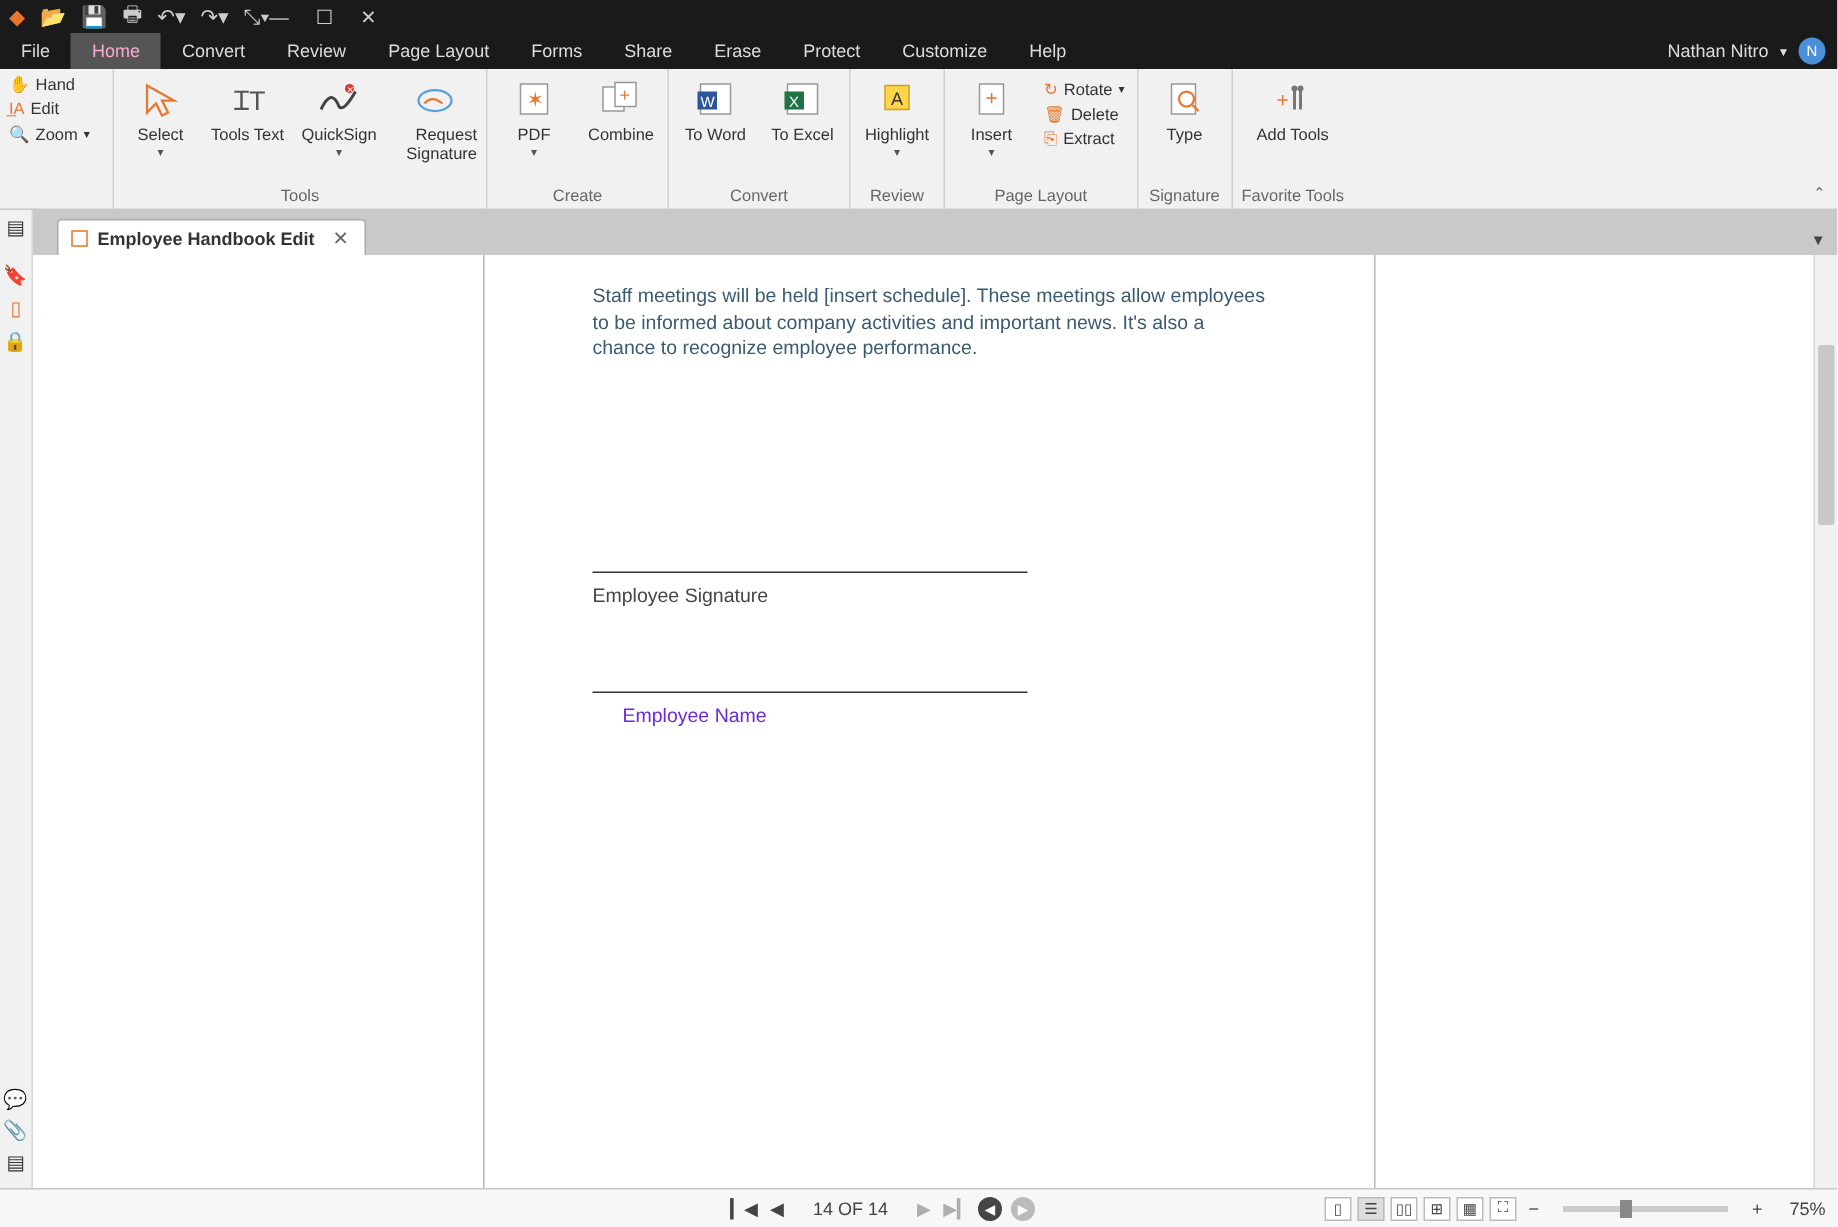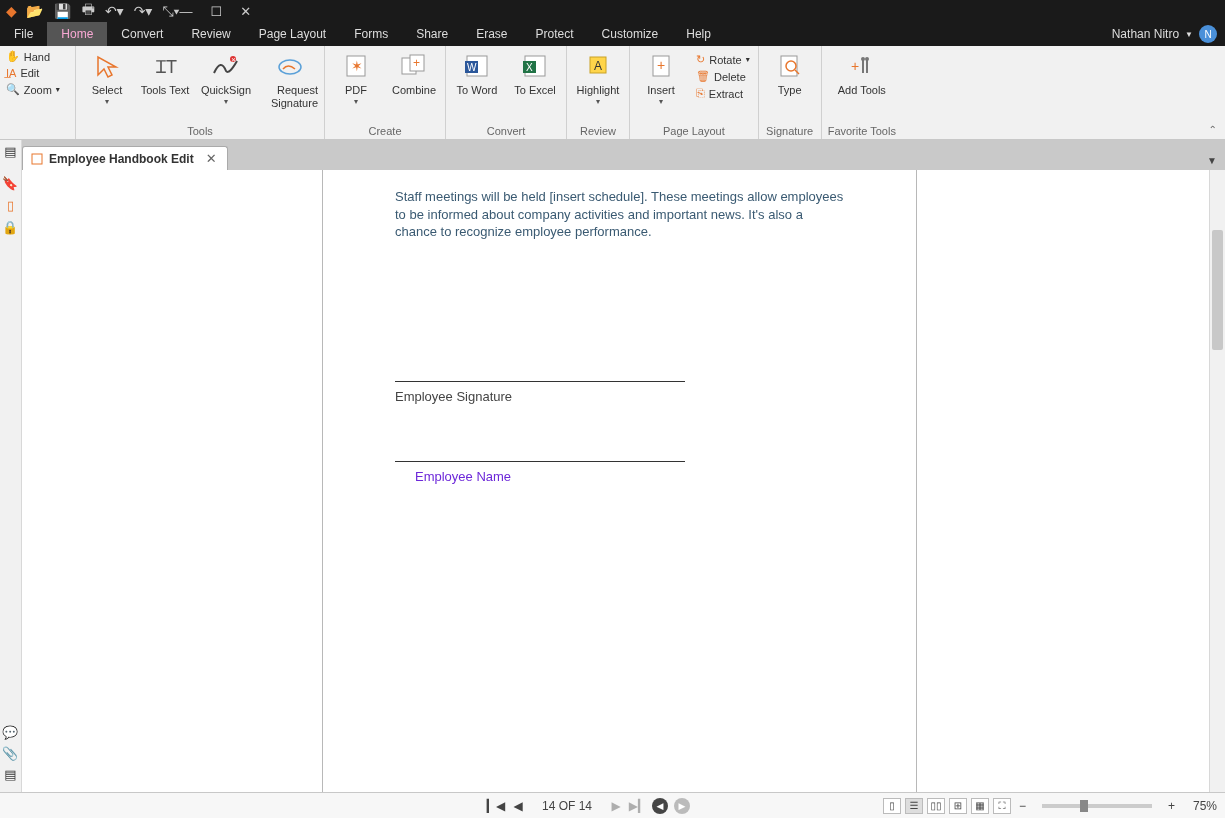--- a/index.html
+++ b/index.html
@@ -33,21 +33,21 @@
 .rbtn .ricon { width:32px; height:32px; display:flex; align-items:center; justify-content:center; margin-bottom:2px; }
 .rbtn .caret { font-size:8px; color:#555; }
 .smallcol { display:flex; flex-direction:column; gap:2px; padding-top:2px;}
 .smallcol .sc { display:flex; align-items:center; gap:4px; font-size:11px; cursor:pointer; padding:1px 2px; }
 .ribbon .collapse { margin-left:auto; align-self:flex-end; padding:4px 8px; color:#666; cursor:pointer; font-size:10px;}
 
 
 .tabstrip-row{display:flex;height:30px;}
 .leftgutter-top{width:22px;background:#f1f1f1;border-right:1px solid #d8d8d8;display:flex;flex-direction:column;align-items:center;gap:4px;padding-top:4px;}
 .tabstrip { flex:1; background:#c9c9c9; display:flex; align-items:flex-end; padding-left:0; position:relative;}
-.tab { background:#fff; border:1px solid #aaa; border-bottom:none; padding:4px 10px 4px 8px; font-size:12px; display:flex; align-items:center; gap:6px; border-radius:3px 3px 0 0; margin-left:0;}
+.tab { background:#fff; border:1px solid #aaa; border-bottom:none; padding:4px 10px 4px 8px; font-size:12px; display:flex; align-items:center; gap:6px; border-radius:3px 3px 0 0; margin-left:16px;}
 .tab .tabicon{width:12px;height:12px;display:inline-block;}
 .tab .close { font-size:13px; color:#666; cursor:pointer; padding-left:6px;}
 .tabstrip .tabcaret{margin-left:auto;padding:4px 8px;color:#444;font-size:10px;cursor:pointer;}
 
 
 .workspace{display:flex;height:622px;}
 .leftgutter{width:22px;background:#f1f1f1;border-right:1px solid #d8d8d8;display:flex;flex-direction:column;justify-content:flex-end;align-items:center;gap:6px;padding-bottom:10px;}
 .leftgutter span,.leftgutter-top span{font-size:13px;cursor:pointer;}
 .canvas{flex:1;background:#fff;position:relative;overflow:hidden;}
 .page{position:absolute;left:300px;top:0;width:595px;height:790px;background:#fff;border-left:1px solid #b8b8b8;border-right:1px solid #b8b8b8;}

